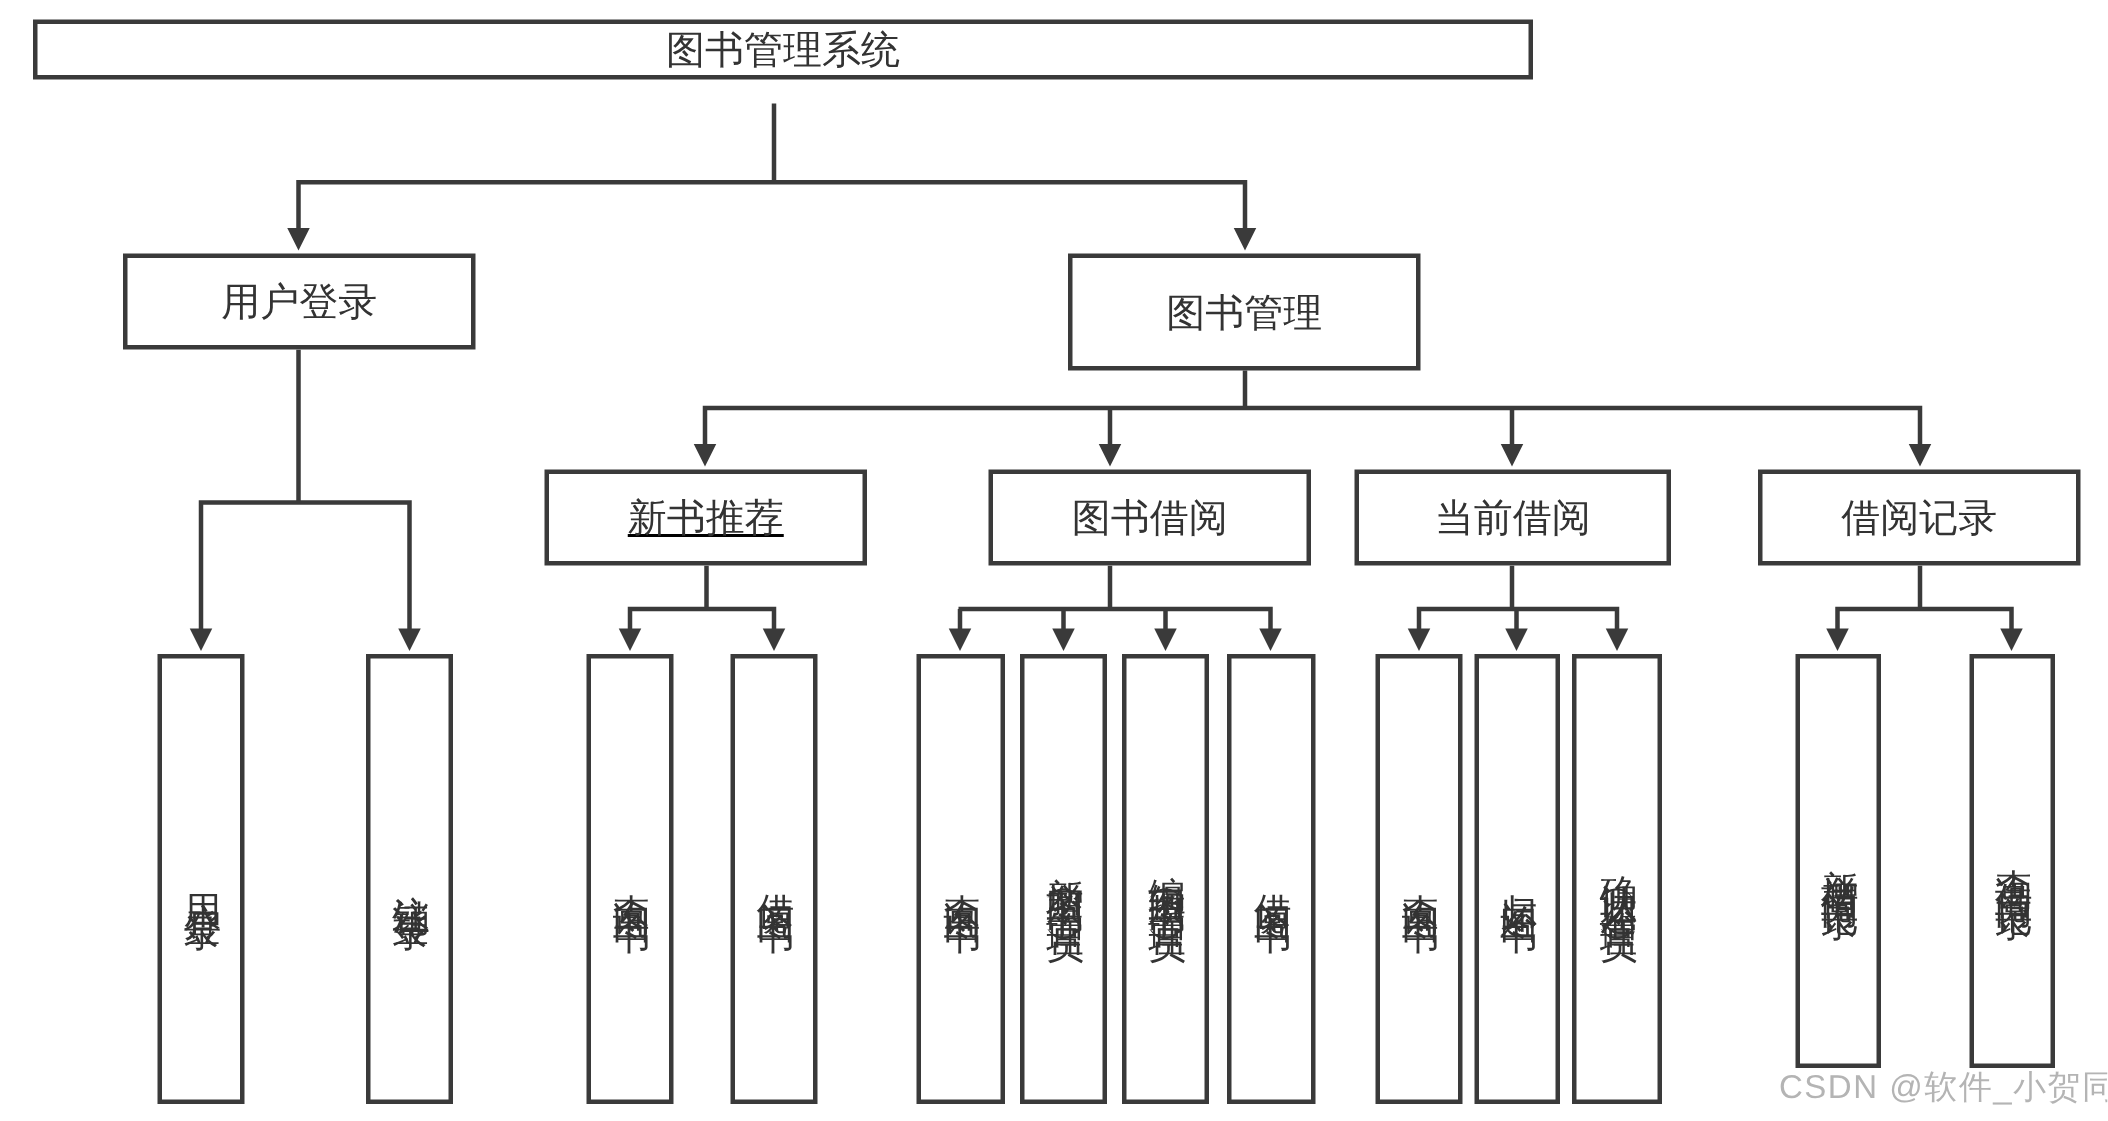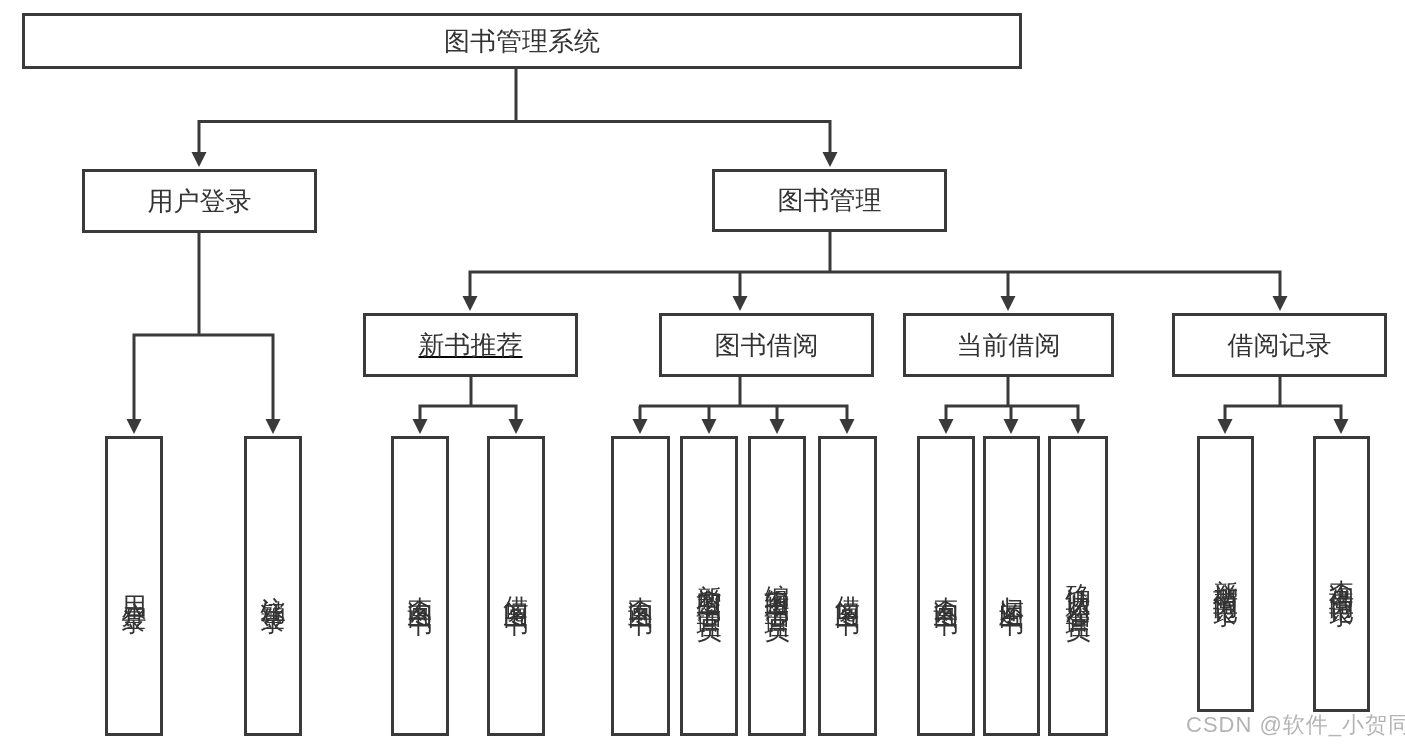--- a/index.html
+++ b/index.html
@@ -91,28 +91,28 @@
     </g>
     <path fill="#3a3a3a" stroke="none" d="M191.5 152 h15 L199 167 Z  M822.5 152 h15 L830 167 Z
          M462.5 296 h15 L470 311 Z  M732.5 296 h15 L740 311 Z  M1000.5 296 h15 L1008 311 Z  M1272.5 296 h15 L1280 311 Z
          M126.5 419 h15 L134 434 Z  M265.5 419 h15 L273 434 Z
          M412.5 419 h15 L420 434 Z  M508.5 419 h15 L516 434 Z
          M632.5 419 h15 L640 434 Z  M701.5 419 h15 L709 434 Z  M769.5 419 h15 L777 434 Z  M839.5 419 h15 L847 434 Z
          M938.5 419 h15 L946 434 Z  M1003.5 419 h15 L1011 434 Z  M1070.5 419 h15 L1078 434 Z
          M1217.5 419 h15 L1225 434 Z  M1333.5 419 h15 L1341 434 Z"></path>
   </svg>
 
-  <div class="hnode" style="left:22px; top:13px; width:1000px; height:56px;">
+  <div class="hnode" style="left:22px; top:13px; width:1000px; height:40px;">
     <span class="label">图书管理系统</span>
   </div>
 
   <div class="hnode" style="left:82px; top:169px; width:235px; height:64px;">
     <span class="label">用户登录</span>
   </div>
-  <div class="hnode" style="left:712px; top:169px; width:235px; height:63px;">
+  <div class="hnode" style="left:712px; top:169px; width:235px; height:78px;">
     <span class="label">图书管理</span>
   </div>
 
   <div class="hnode" style="left:363px; top:313px; width:215px; height:64px;text-decoration:underline;">
     <span class="label">新书推荐</span>
   </div>
   <div class="hnode" style="left:633px; top:313px; width:215px; height:64px;margin-left:26px;">
     <span class="label">图书借阅</span>
   </div>
   <div class="hnode" style="left:903px; top:313px; width:211px; height:64px;align-items:center;">

